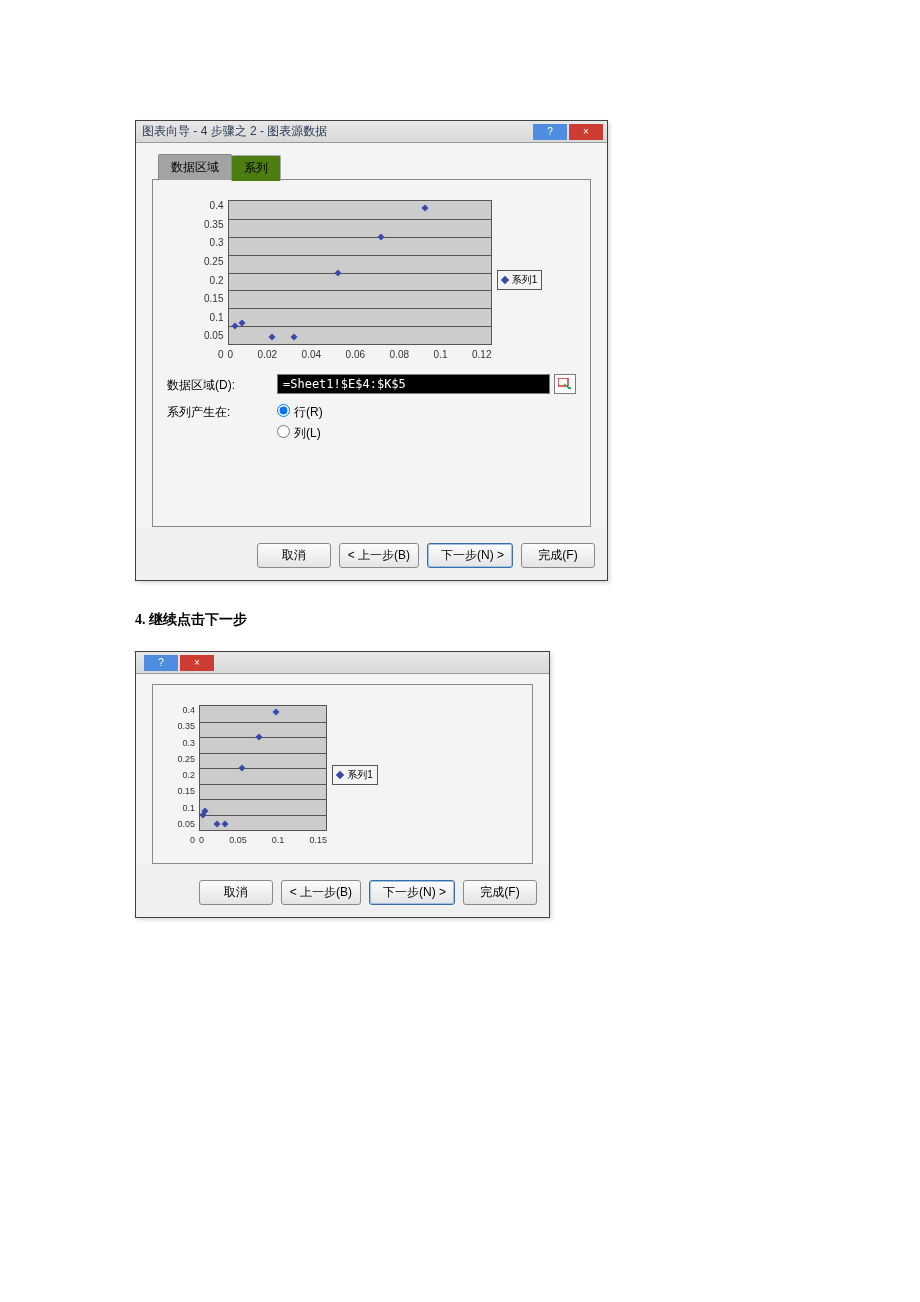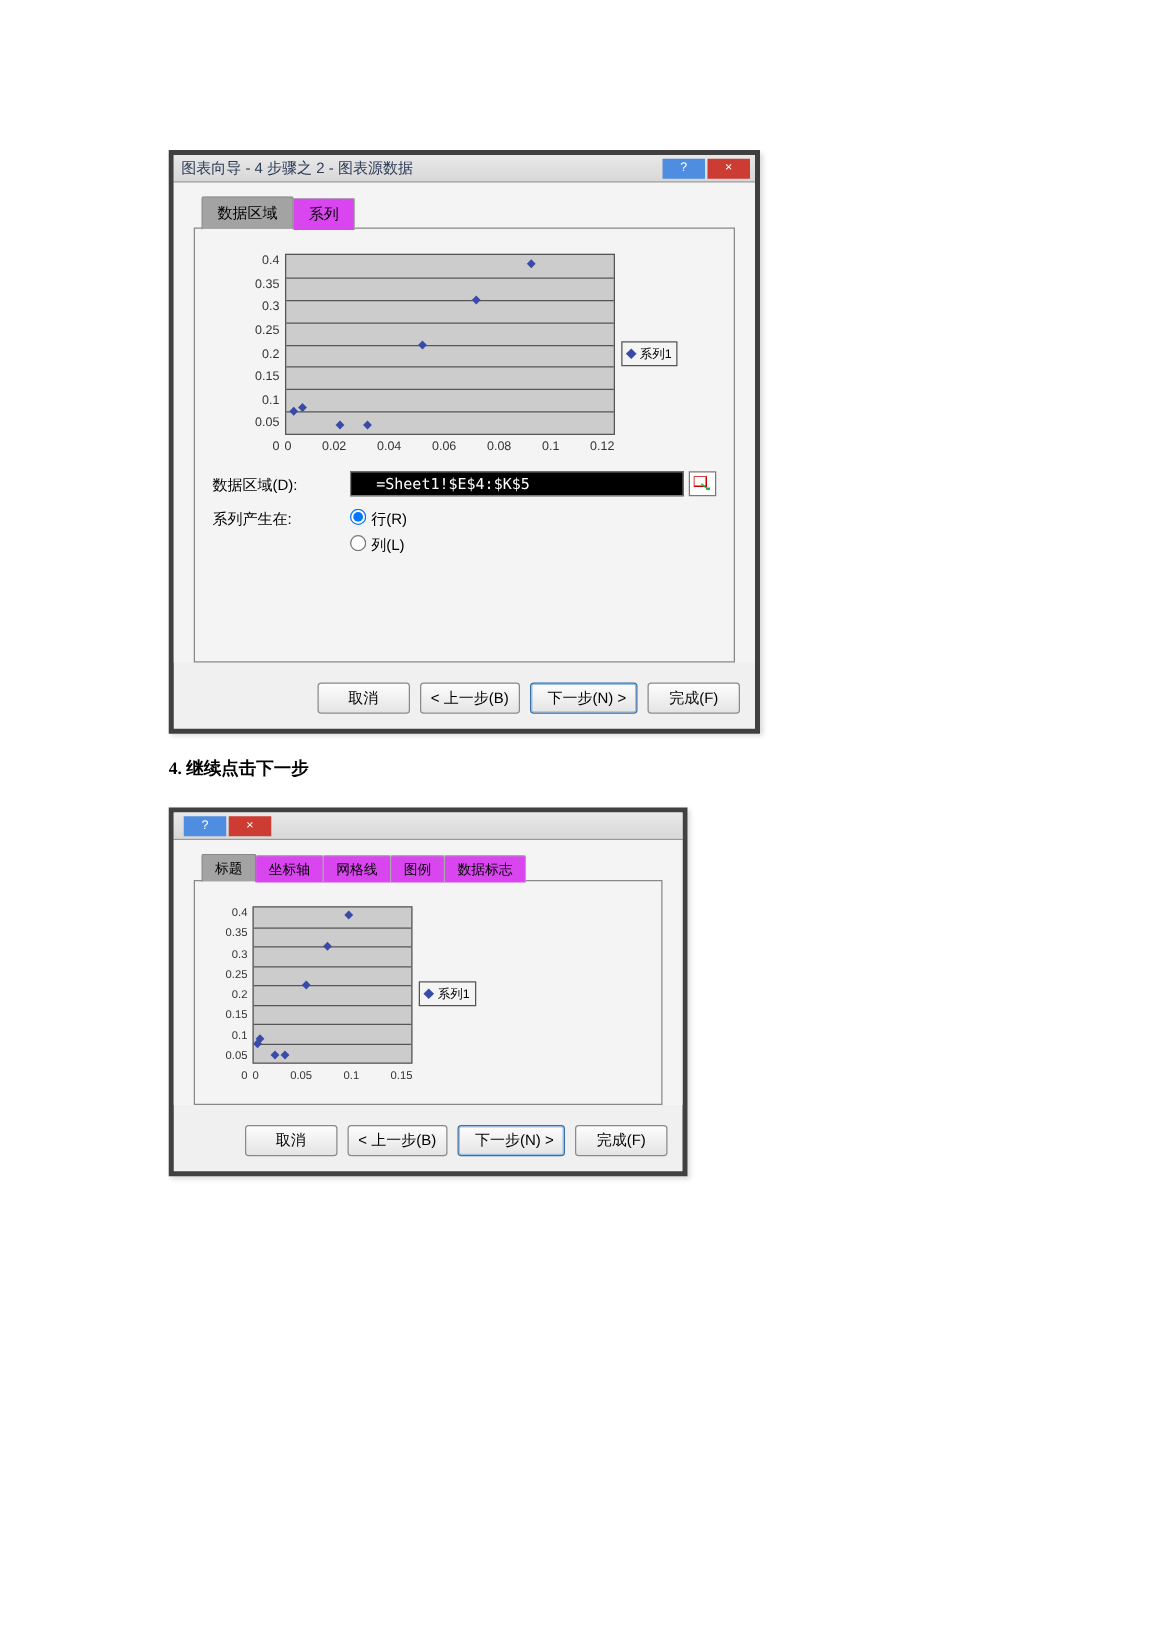--- a/index.html
+++ b/index.html
@@ -9,24 +9,24 @@
     font-family: "SimSun", "宋体", Tahoma, sans-serif;
     font-size: 12px;
     color: #000;
     width: 920px;
   }
   .page {
     padding: 120px 135px 40px 135px;
   }
   
   .dialog {
-    border: 4px solid #404040;
+    border: 1px solid #404040;
     background: #f0f0f0;
     box-shadow: 2px 2px 4px rgba(0,0,0,0.15);
-    margin-bottom: 19px;
+    margin-bottom: 30px;
   }
   .dialog.large { width: 473px; }
   .dialog.small { width: 415px; }
   .titlebar {
     height: 22px;
     background: linear-gradient(#e8e8e8,#d8d8d8);
     border-bottom: 1px solid #999;
     display: flex;
     align-items: center;
     padding: 0 4px 0 6px;
@@ -63,21 +63,21 @@
     top: 1px;
     border-radius: 2px 2px 0 0;
     margin-right: -1px;
   }
   .tab.active {
     background: #a3a3a3;
     z-index: 2;
     border-bottom: 1px solid #f4f4f4;
   }
   .tab.inactive {
-    background: #d946ef;
+    background: #4d7c0f;
     border-color: #aaa;
   }
   .tab-panel {
     border: 1px solid #888;
     padding: 14px;
     background: #f4f4f4;
   }
   
   .chart-box {
     width: 360px;
@@ -123,21 +123,21 @@
     width: 6px; height: 6px; background: #3a4aa8;
     transform: rotate(45deg);
   }
   
   .form-row { display: flex; align-items: flex-end; margin: 10px 0; }
   .form-label { width: 110px; font-size: 12px; }
   .text-input {
     flex: 1;
     background: #000; color: #fff;
     border: 1px solid #7a7a7a;
-    padding: 2px 20px; font-size: 12px;
+    padding: 2px 5px; font-size: 12px;
     font-family: "SimSun", monospace;
     height: 20px;
   }
   .range-picker-btn {
     width: 22px; height: 20px; margin-left: 4px;
     border: 1px solid #7a7a7a;
     background: #fff;
     display: flex; align-items: center; justify-content: center;
   }
   .range-picker-btn svg { width: 14px; height: 12px; }
@@ -293,27 +293,20 @@
   <div class="dialog small">
     <div class="titlebar">
       <div class="tb-btn tb-help">
           <span>?</span>
         </div>
       <div class="tb-btn tb-close">
           <span>×</span>
         </div>
     </div>
     <div class="dialog-body">
-      <div class="tabs">
-        <div class="tab active">标题</div>
-        <div class="tab inactive">坐标轴</div>
-        <div class="tab inactive">网格线</div>
-        <div class="tab inactive">图例</div>
-        <div class="tab inactive">数据标志</div>
-      </div>
       <div class="tab-panel">
         <div class="panel2-body">
           <div class="mini-chart">
             <div class="chart-box">
               <div class="chart-yaxis" id="yaxis2">
                   <div>0.4</div>
                   <div>0.35</div>
                   <div>0.3</div>
                   <div>0.25</div>
                   <div>0.2</div>

